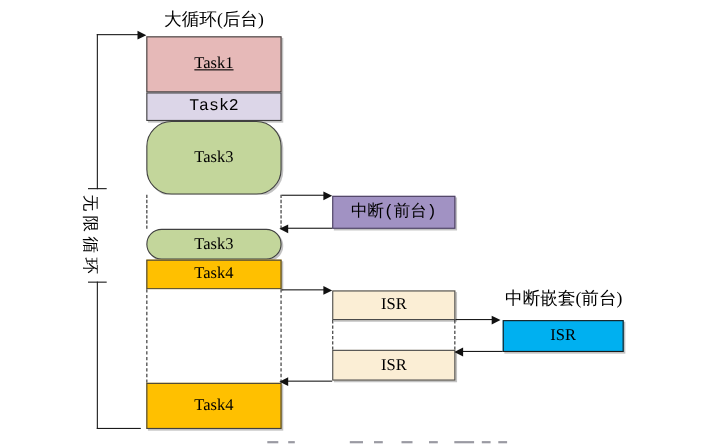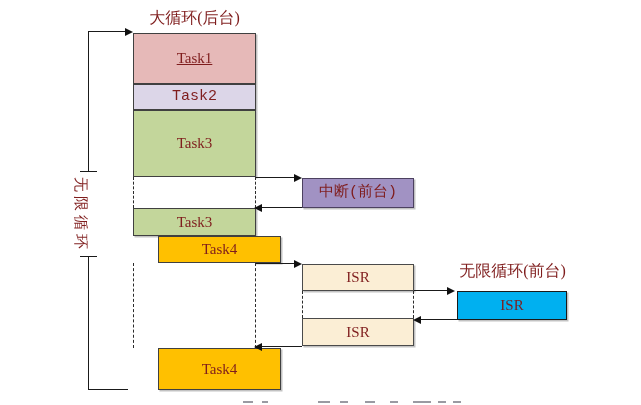--- a/index.html
+++ b/index.html
@@ -1,30 +1,30 @@
 <!DOCTYPE html>
 <html><head>
 <meta charset="utf-8">
 <style>
   html,body{margin:0;padding:0;background:#fff;}
   .canvas{
     position:relative;width:641px;height:405px;background:#ffffff;
-    font-family:"Liberation Serif","DejaVu Serif",serif;color:#7f1d1d;
+    font-family:"Liberation Serif","DejaVu Serif",serif;color:#000000;
     overflow:hidden;
   }
   .box{
     position:absolute;box-sizing:border-box;border:1px solid #404040;
     text-align:center;font-size:15px;
     box-shadow:1.5px 1.5px 0 rgba(120,120,120,0.45);
   }
   .box span{display:block;}
   .t1{background:#E6B9B8;}
   .t2{background:#DCD6E8;font-family:Liberation Mono, monospace;}
-  .t3{background:#C3D69B;}
-  .t4{background:#FFC000;margin-left:25px;}
+  .t3{background:#C3D69B;border-radius:23px;}
+  .t4{background:#FFC000;}
   .purple{background:#A192C3;border-color:#4c4160;font-family:Liberation Mono, monospace;}
   .cream{background:#FBEED5;border-color:#4a4a4a;}
   .blue{background:#00B0F0;border-color:#1a1a1a;}
   .gapbox{
     position:absolute;box-sizing:border-box;
     border-left:1px dashed #2a2a2a;border-right:1px dashed #2a2a2a;
     background:#fff;
   }
   .hline{position:absolute;height:0;border-top:1.5px solid #1a1a1a;}
   .vline{position:absolute;width:0;border-left:1.5px solid #1a1a1a;}
@@ -86,21 +86,21 @@
 
   <div class="box cream" style="left:302px;top:264px;width:112px;height:27px;line-height:25px;">
     <span>ISR</span>
     </div>
   <div class="vdash" style="left:302px;top:291px;height:27px;"></div>
   <div class="vdash" style="left:413px;top:291px;height:27px;"></div>
   <div class="box cream" style="left:302px;top:318px;width:112px;height:28px;line-height:26px;">
     <span>ISR</span>
     </div>
 
-  <div class="lbl" style="left:440px;top:261px;width:145px;text-align:center;">无限循环(前台)</div>
+  <div class="lbl" style="left:440px;top:261px;width:145px;text-align:center;">中断嵌套(前台)</div>
   <div class="box blue" style="left:457px;top:291px;width:110px;height:29px;line-height:27px;">
     <span>ISR</span>
     </div>
 
   <div class="hline" style="left:256px;top:177px;width:41px;"></div>
   <div class="arr-r" style="left:294px;top:174px;"></div>
 
   <div class="hline" style="left:261px;top:207px;width:41px;"></div>
   <div class="arr-l" style="left:254px;top:204px;"></div>
 

